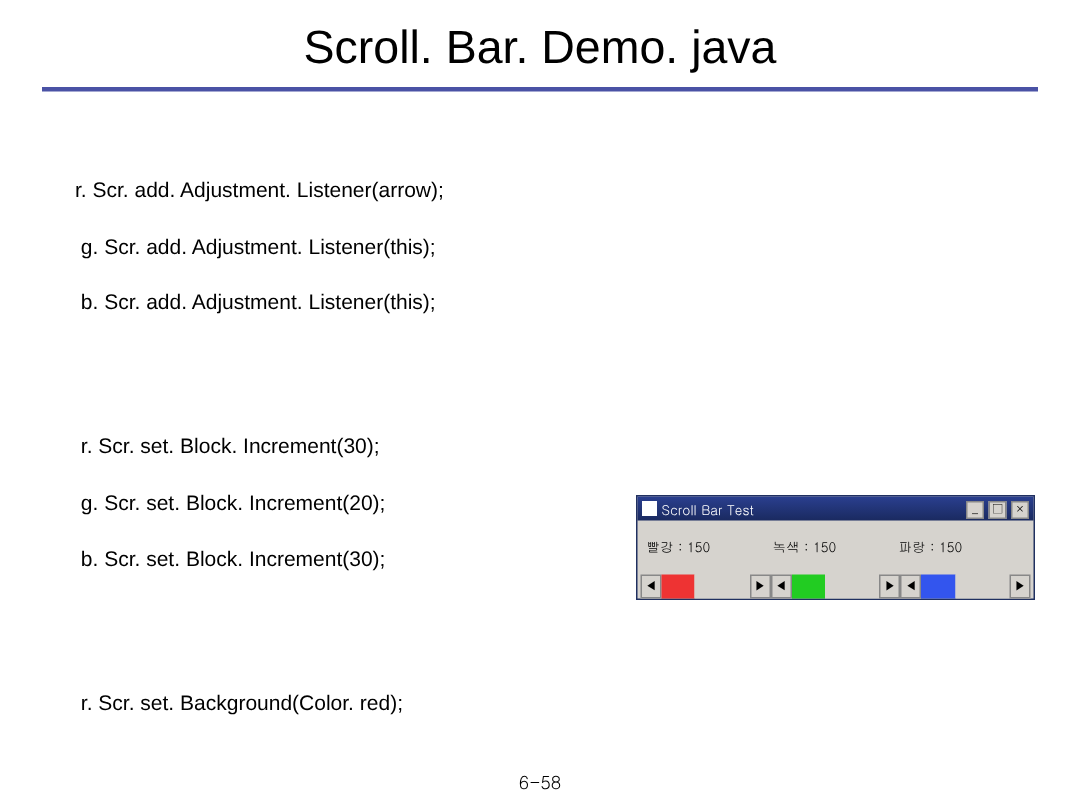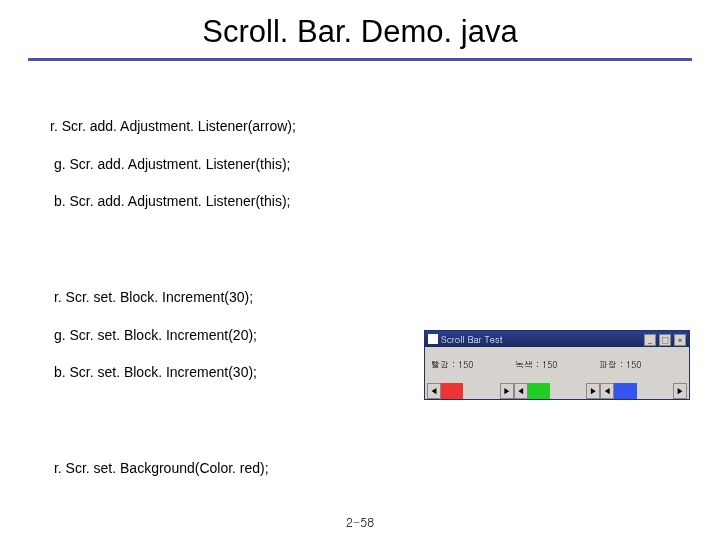--- a/index.html
+++ b/index.html
@@ -153,13 +153,13 @@
       <div class="arrow">◀</div>
       <div class="track tblue">
           <div class="thumb"></div>
           <div class="rest"></div>
         </div>
       <div class="arrow">▶</div>
     </div>
   </div>
 </div>
 
-<div class="pagenum">2-58</div>
+<div class="pagenum">6-58</div>
 
 </body></html>

